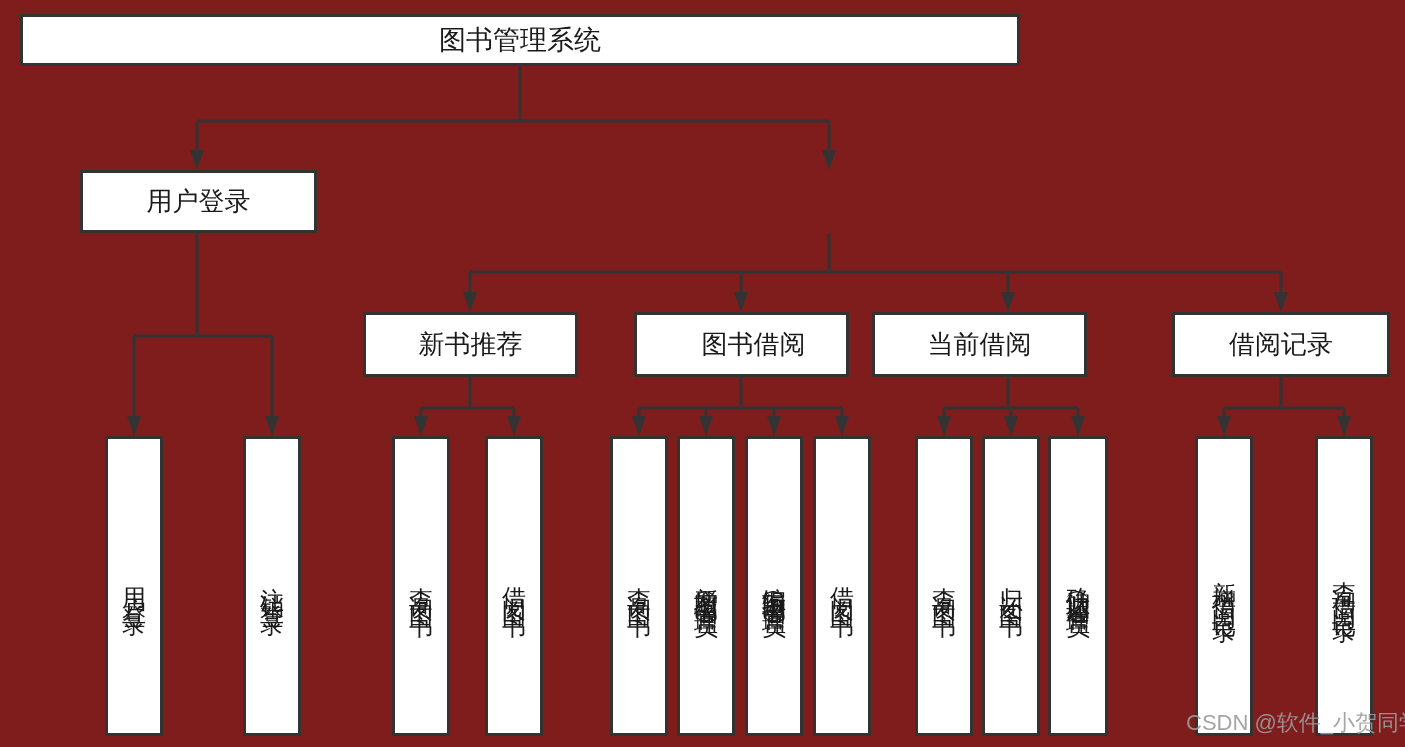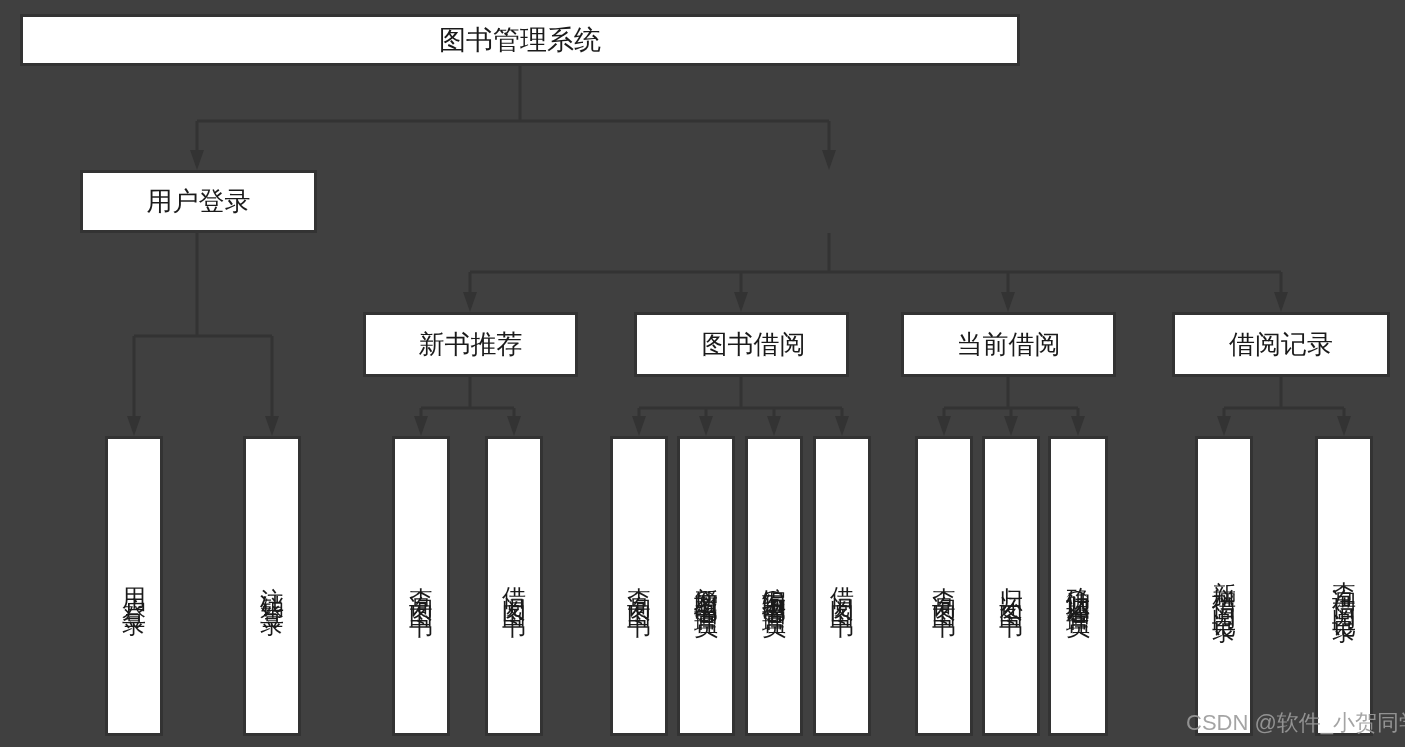--- a/index.html
+++ b/index.html
@@ -5,21 +5,21 @@
   * { margin: 0; padding: 0; box-sizing: border-box; }
   html, body { background: #ffffff; }
   body {
     font-family: "Liberation Sans", "DejaVu Sans", sans-serif;
     color: #1a1a1a;
   }
   .canvas {
     position: relative;
     width: 1405px;
     height: 747px;
-    background: #404040;
+    background: #7f1d1d;
     overflow: hidden;
   }
   .connectors {
     position: absolute;
     left: 0; top: 0;
     width: 1405px; height: 747px;
   }
   .node {
     position: absolute;
     background: #ffffff;
@@ -29,21 +29,21 @@
     justify-content: center;
     text-align: center;
   }
   .node-root   { left: 20px;  top: 14px;  width: 1000px; height: 52px; font-size: 27px; }
   .node-l2     { top: 170px; height: 63px; font-size: 26px; }
   .node-l2a    { left: 80px;  width: 237px; }
   .node-l2b    { left: 710px; width: 238px; }
   .node-l3     { top: 312px; height: 65px; width: 215px; font-size: 26px; font-family: Liberation Serif, serif; }
   .node-l3a    { left: 363px; }
   .node-l3b    { left: 634px; padding-left: 24px; }
-  .node-l3c    { left: 901px; }
+  .node-l3c    { left: 872px; }
   .node-l3d    { left: 1172px; width: 218px; }
   .leaf {
     position: absolute;
     top: 436px;
     height: 300px;
     width: 58px;
     background: #ffffff;
     border: 3px solid #333333;
     display: flex;
     align-items: center;

